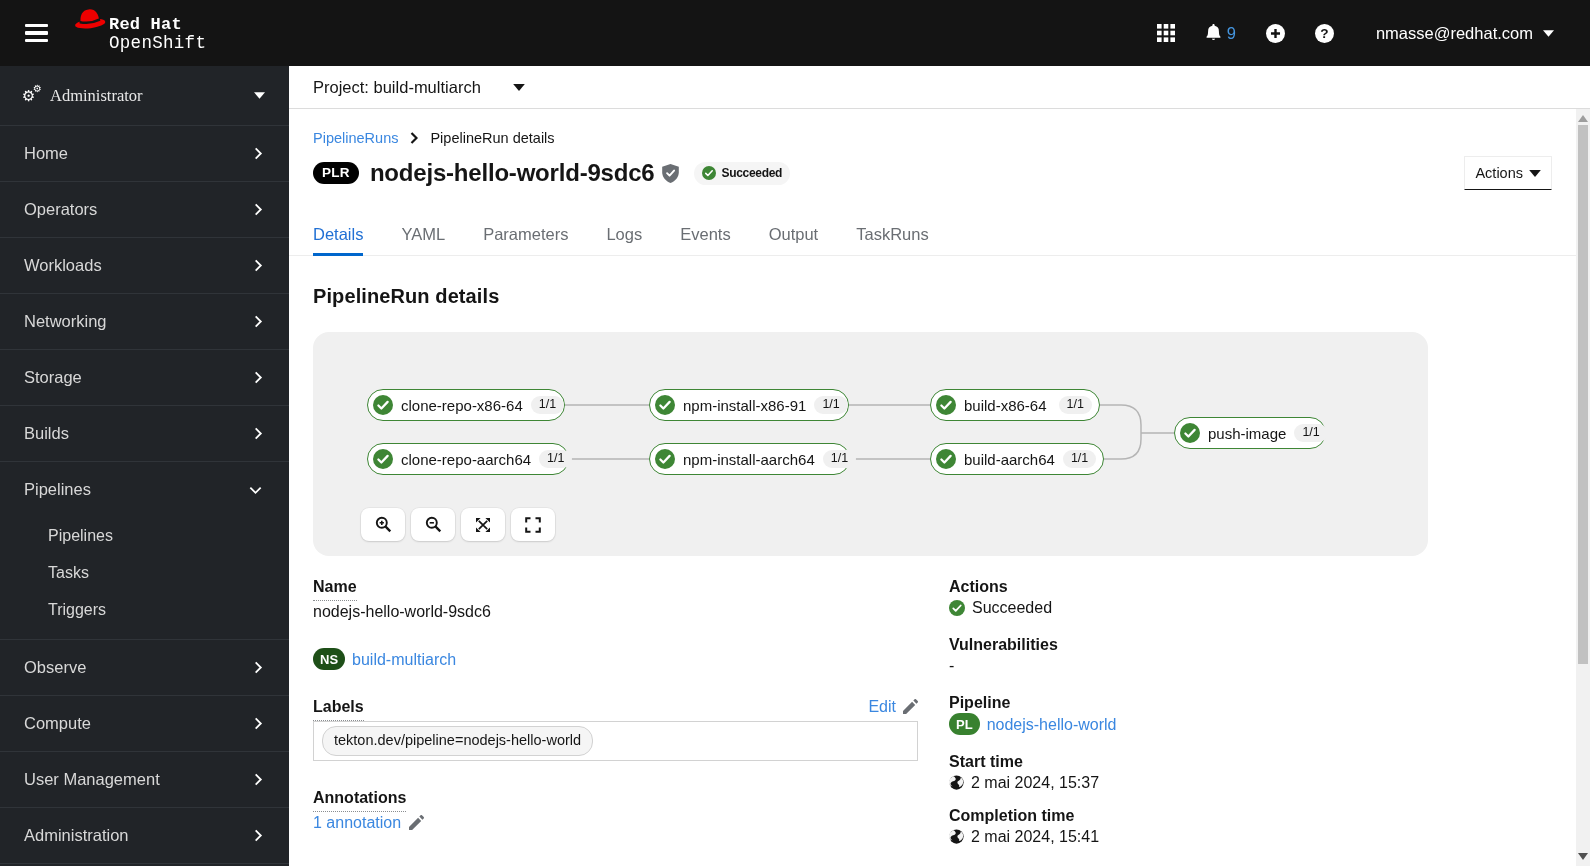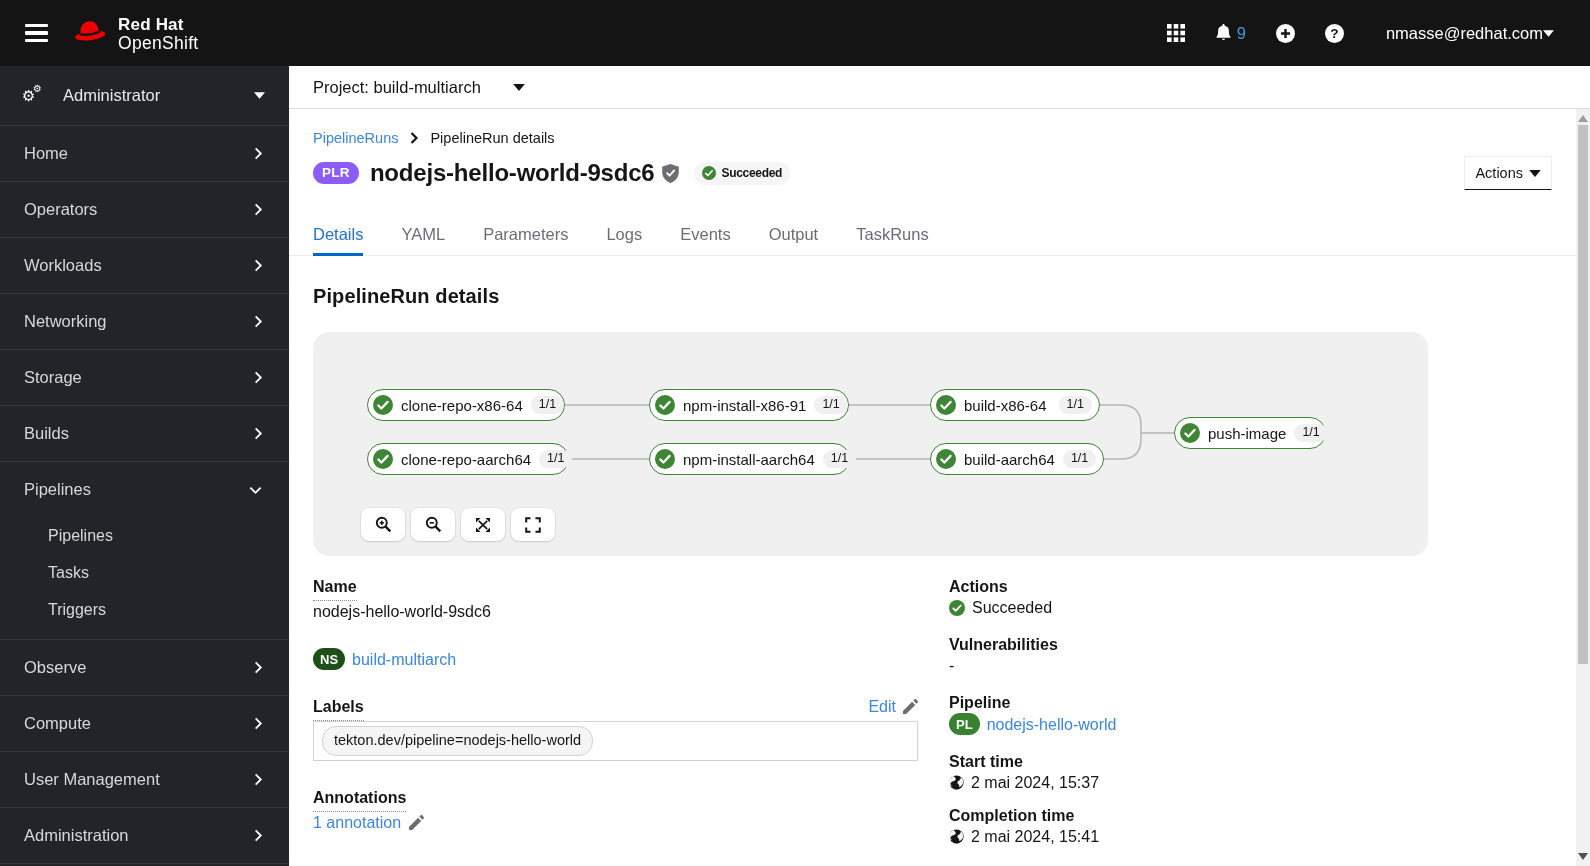--- a/index.html
+++ b/index.html
@@ -13,41 +13,41 @@
   a { text-decoration:none; cursor:pointer; }
 
   
   .masthead {
     height:66px; background:#141414; display:flex; align-items:center;
     padding:0 36px 0 16px; position:relative; z-index:5;
   }
   .hamburger { width:40px; height:40px; display:flex; flex-direction:column; align-items:center;
     justify-content:center; gap:4px; margin:0 16px 0 0; }
   .hamburger span { display:block; width:23px; height:3.4px; background:#fff; border-radius:1px; }
-  .brand { display:flex; align-items:flex-end; gap:11px; }
+  .brand { display:flex; align-items:flex-start; gap:2px;font-family:Liberation Mono, monospace; }
   .brand-text { color:#fff; line-height:1.05; padding-top:2px; }
   .brand-line1 { font-size:17px; font-weight:bold; letter-spacing:.2px; }
   .brand-line2 { font-size:17.5px; font-weight:normal; letter-spacing:.3px; }
   .masthead-right { margin-left:auto; display:flex; align-items:center; gap:30px; }
   .mh-icon-btn { display:flex; align-items:center; gap:5px; color:#fff; }
   .mh-count { color:#4596e0; font-size:16.5px; }
-  .user-menu { display:flex; align-items:center; color:#fff;
+  .user-menu { display:flex; align-items:center; gap:10px; color:#fff;
     font-size:16.5px; margin-left:12px; font-weight:400; }
   .user-menu .caret { color:#fff; }
 
   
   .layout { display:flex; height:800px; }
 
   
   .sidebar { width:289px; min-width:289px; background:#212428; color:#d8d8d8; overflow:hidden; }
   .perspective {
     display:flex; align-items:center; height:60px; padding:0 24px 0 22px;
     border-bottom:1px solid #303439; width:100%; text-align:left;
   }
-  .perspective-label { font-size:16.5px; color:#e8e8e8; margin-left:21px; }
+  .perspective-label { font-size:16.5px; color:#e8e8e8; margin-left:8px;font-family:Liberation Serif, serif; }
   .perspective .caret { margin-left:auto; color:#fff; }
   .cogs { position:relative; width:20px; height:18px; color:#fff; }
   .cogs .g1 { position:absolute; left:0; top:1px; font-size:15px; line-height:15px; }
   .cogs .g2 { position:absolute; left:11px; top:-3px; font-size:10px; line-height:10px; }
   .nav-list { list-style:none; }
   .nav-section { border-bottom:1px solid #303439; }
   .nav-item {
     display:flex; align-items:center; width:100%; height:55px; padding:0 26px 0 24px;
     font-size:16.5px; color:#d8d8d8; text-align:left;
   }
@@ -67,21 +67,21 @@
 
   .scroll-region { height:757px; margin-right:14px; position:relative; }
 
   .breadcrumb { display:flex; align-items:center; gap:12px; margin:21px 24px 0; font-size:14.5px; }
   .breadcrumb a { color:var(--link); }
   .crumb-sep { color:#151515; display:flex; }
   .crumb-current { color:#151515; }
 
   .title-row { display:flex; align-items:center; margin:9px 24px 0; height:36px; }
   .res-badge {
-    background:#8b5cf6; color:#fff; font-weight:bold; font-size:13.5px;
+    background:#000000; color:#fff; font-weight:bold; font-size:13.5px;
     border-radius:12px; padding:3px 9px 4px; letter-spacing:.3px; flex:none;
   }
   .page-title { font-size:24px; font-weight:700; color:#151515; margin-left:11px; letter-spacing:-0.2px; }
   .title-shield { margin-left:8px; display:flex; }
   .status-pill {
     margin-left:15px; background:#f5f5f5; border-radius:12px; height:23px;
     display:inline-flex; align-items:center; gap:5px; padding:0 8px;
     font-size:12px; font-weight:bold; color:#151515; letter-spacing:-0.3px;
   }
   .actions-btn {

